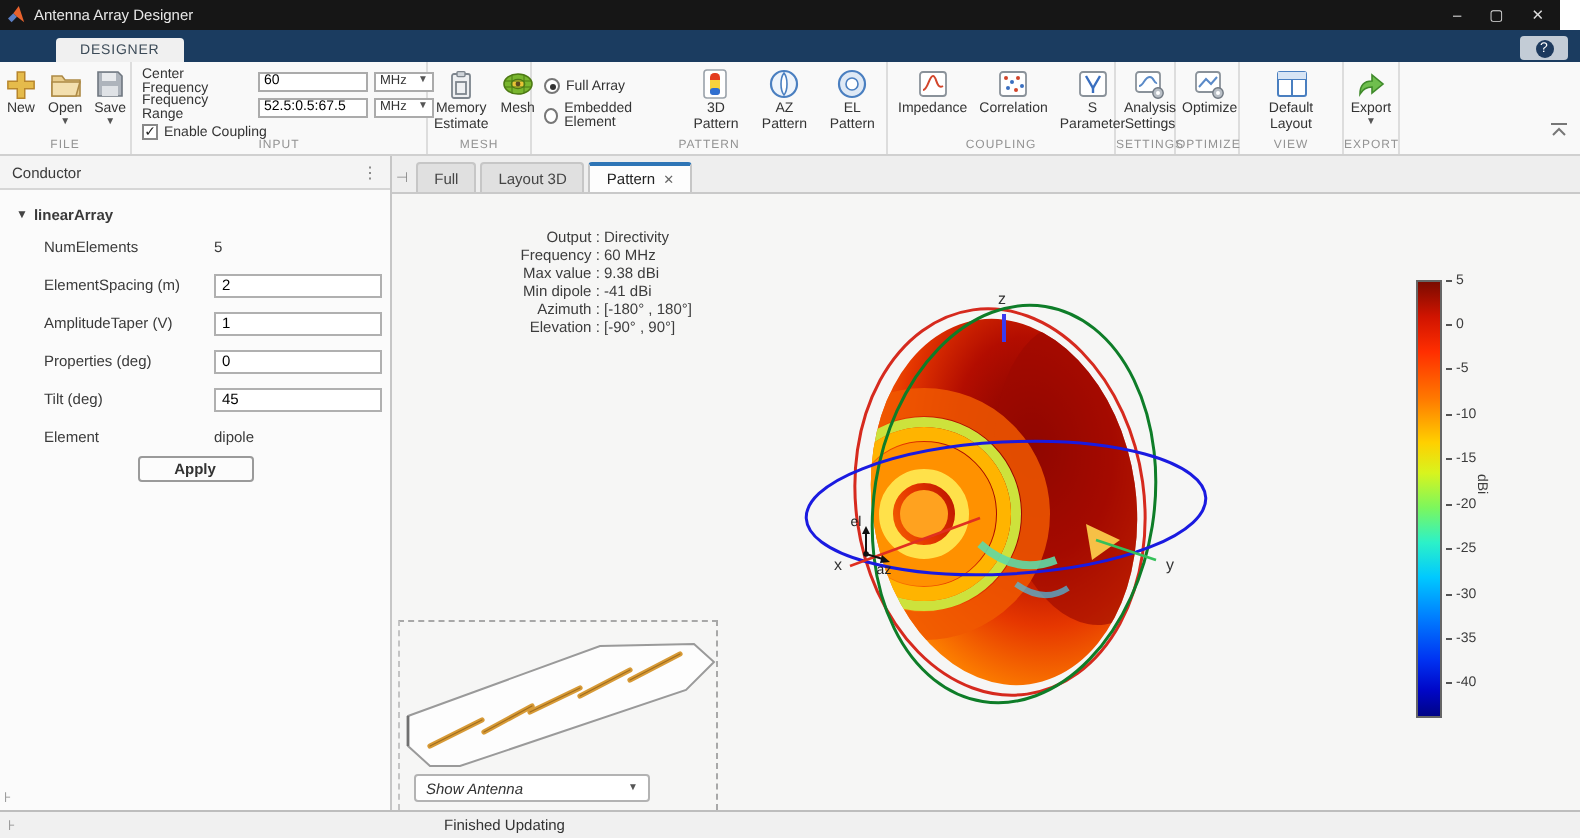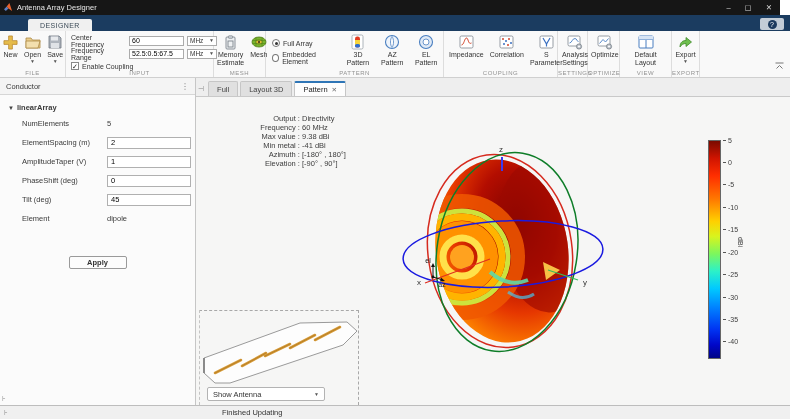--- a/index.html
+++ b/index.html
@@ -35,21 +35,21 @@
   .props { position:absolute; left:0; top:78px; width:196px; bottom:14px; background:#fbfbfb; border-right:1px solid #c6c6c6; font-size:7.5px; color:#3a3a3a; }
   .props-header { height:17px; border-bottom:1px solid #d6d6d6; display:flex; align-items:center; padding:0 6px; background:#f4f4f4; }
   .props-menu { margin-left:auto; color:#777; font-size:8px; }
   .prop-group { font-weight:bold; padding:8px 0 2px 8px; display:flex; gap:3px; align-items:center; }
   .tri { color:#444; font-size:6px; }
   .prow { display:flex; align-items:center; height:19px; padding-left:18px;justify-content:center; }
   .prow .plbl { width:85px; }
   .prow .pval { width:84px; }
   .prow input { width:84px; height:12px; border:1px solid #b0b0b0; font-size:7.5px; padding:0 3px; font-family:"Liberation Sans",sans-serif; background:#fff; }
   .prop-collapsed { font-weight:bold; padding:4px 0 2px 8px; display:flex; gap:3px; align-items:center; }
-  .apply-wrap { display:flex; justify-content:center; margin-top:28px; }
+  .apply-wrap { display:flex; justify-content:center; margin-top:0; }
   .apply-btn { width:58px; height:13px; border:1px solid #9a9a9a; border-radius:2px; background:#fcfcfc; font-size:7.5px; font-weight:bold; color:#333; display:flex; align-items:center; justify-content:center; }
   .props-scroll { position:absolute; left:2px; bottom:2px; color:#888; font-size:7px; }
   
   .main { position:absolute; left:196px; top:78px; right:0; bottom:14px; background:#f6f6f5; }
   .tabbar { height:19px; background:#eeeeee; border-bottom:1px solid #c9c9c9; display:flex; align-items:flex-end; gap:2px; padding-left:2px; }
   .panel-toggle { color:#888; font-size:7px; margin:0 2px 3px 0; }
   .doc-tab { height:15px; background:#e0e0e0; border:1px solid #c6c6c6; border-bottom:none; font-size:7.5px; color:#444; display:flex; align-items:center; gap:4px; padding:0 8px; border-radius:2px 2px 0 0; }
   .doc-tab.active { background:#fdfdfd; border-top:2px solid #2e75b6; color:#222; }
   .doc-tab .close { color:#666; font-size:6.5px; }
   .content { position:absolute; left:0; top:19px; right:0; bottom:0; }
@@ -60,21 +60,21 @@
   .pattern3d { position:absolute; left:194px; top:27px; }
   
   .colorbar { position:absolute; left:512px; top:43px; width:13px; height:219px; border:1px solid #666;
     background:linear-gradient(to bottom,#7a0b00 0%,#d01400 8%,#ff2e00 16%,#ff7a00 27%,#ffd000 37%,#d8f41e 44%,#7cf75d 52%,#2cf1c8 60%,#00c9ff 68%,#0080ff 77%,#0033f2 87%,#0007c8 94%,#000486 100%); }
   .cb-ticks { position:absolute; left:527px; top:39px; height:210px; display:flex; flex-direction:column; justify-content:space-between; font-size:7px; color:#3c3c3c; }
   .cb-tick { height:8px; display:flex; align-items:center; gap:2px; }
   .cb-tick .dash { width:3px; height:1px; background:#555; }
   .cb-unit { position:absolute; left:541px; top:140px; font-size:7px; color:#3c3c3c; writing-mode:vertical-rl; }
   
   .preview { position:absolute; left:3px; top:213px; width:160px; bottom:0; border-top:1px dashed #a8a8a8; border-right:1px dashed #a8a8a8; border-left:1px dashed #c4c4c4; }
-  .show-antenna { position:absolute; left:7px; bottom:4px; width:118px; height:14px; background:#fff; border:1px solid #b3b3b3; border-radius:2px; display:flex; align-items:center; justify-content:space-between; padding:0 5px; font-size:7.5px; color:#333; }
+  .show-antenna { position:absolute; left:7px; bottom:4px; width:118px; height:14px; background:#fff; border:1px solid #b3b3b3; border-radius:2px; display:flex; align-items:center; justify-content:space-between; padding:0 5px; font-size:7.5px; color:#333;font-style:italic; }
   .statusbar { position:absolute; left:0; bottom:0; width:790px; height:14px; background:#f0f0f0; border-top:1px solid #bdbdbd; display:flex; align-items:center; font-size:7.5px; color:#333; }
   .statusbar .txt { margin-left:202px;padding-left:20px; }
   .status-left-glyph { position:absolute; left:4px; color:#888; font-size:7px; }
 </style>
 </head>
 <body>
 
 <div class="titlebar">
   <svg class="logo" viewBox="0 0 10 10">
     <polygon points="0,7 3,4 5,6 2,9" fill="#5b7fc4"></polygon>
@@ -354,21 +354,21 @@
   </div>
   <div class="prow">
     <span class="plbl">ElementSpacing (m)</span>
     <input value="2" style="">
   </div>
   <div class="prow">
     <span class="plbl">AmplitudeTaper (V)</span>
     <input value="1" style="">
   </div>
   <div class="prow">
-    <span class="plbl">PhaseShift (deg)</span>
+    <span class="plbl">Properties (deg)</span>
     <input value="0" style="">
   </div>
   <div class="prow">
     <span class="plbl">Tilt (deg)</span>
     <input value="45" style="">
   </div>
   <div class="prow">
     <span class="plbl">Element</span>
     <span class="pval">dipole</span>
   </div>
@@ -408,21 +408,21 @@
           <span class="il">Frequency</span>
           <span class="iv">60 MHz</span>
         </div>
 
         <div class="info-row">
           <span class="il">Max value</span>
           <span class="iv">9.38 dBi</span>
         </div>
 
         <div class="info-row">
-          <span class="il">Min metal</span>
+          <span class="il">Min dipole</span>
           <span class="iv">-41 dBi</span>
         </div>
 
         <div class="info-row">
           <span class="il">Azimuth</span>
           <span class="iv">[-180° , 180°]</span>
         </div>
 
         <div class="info-row">
           <span class="il">Elevation</span>

